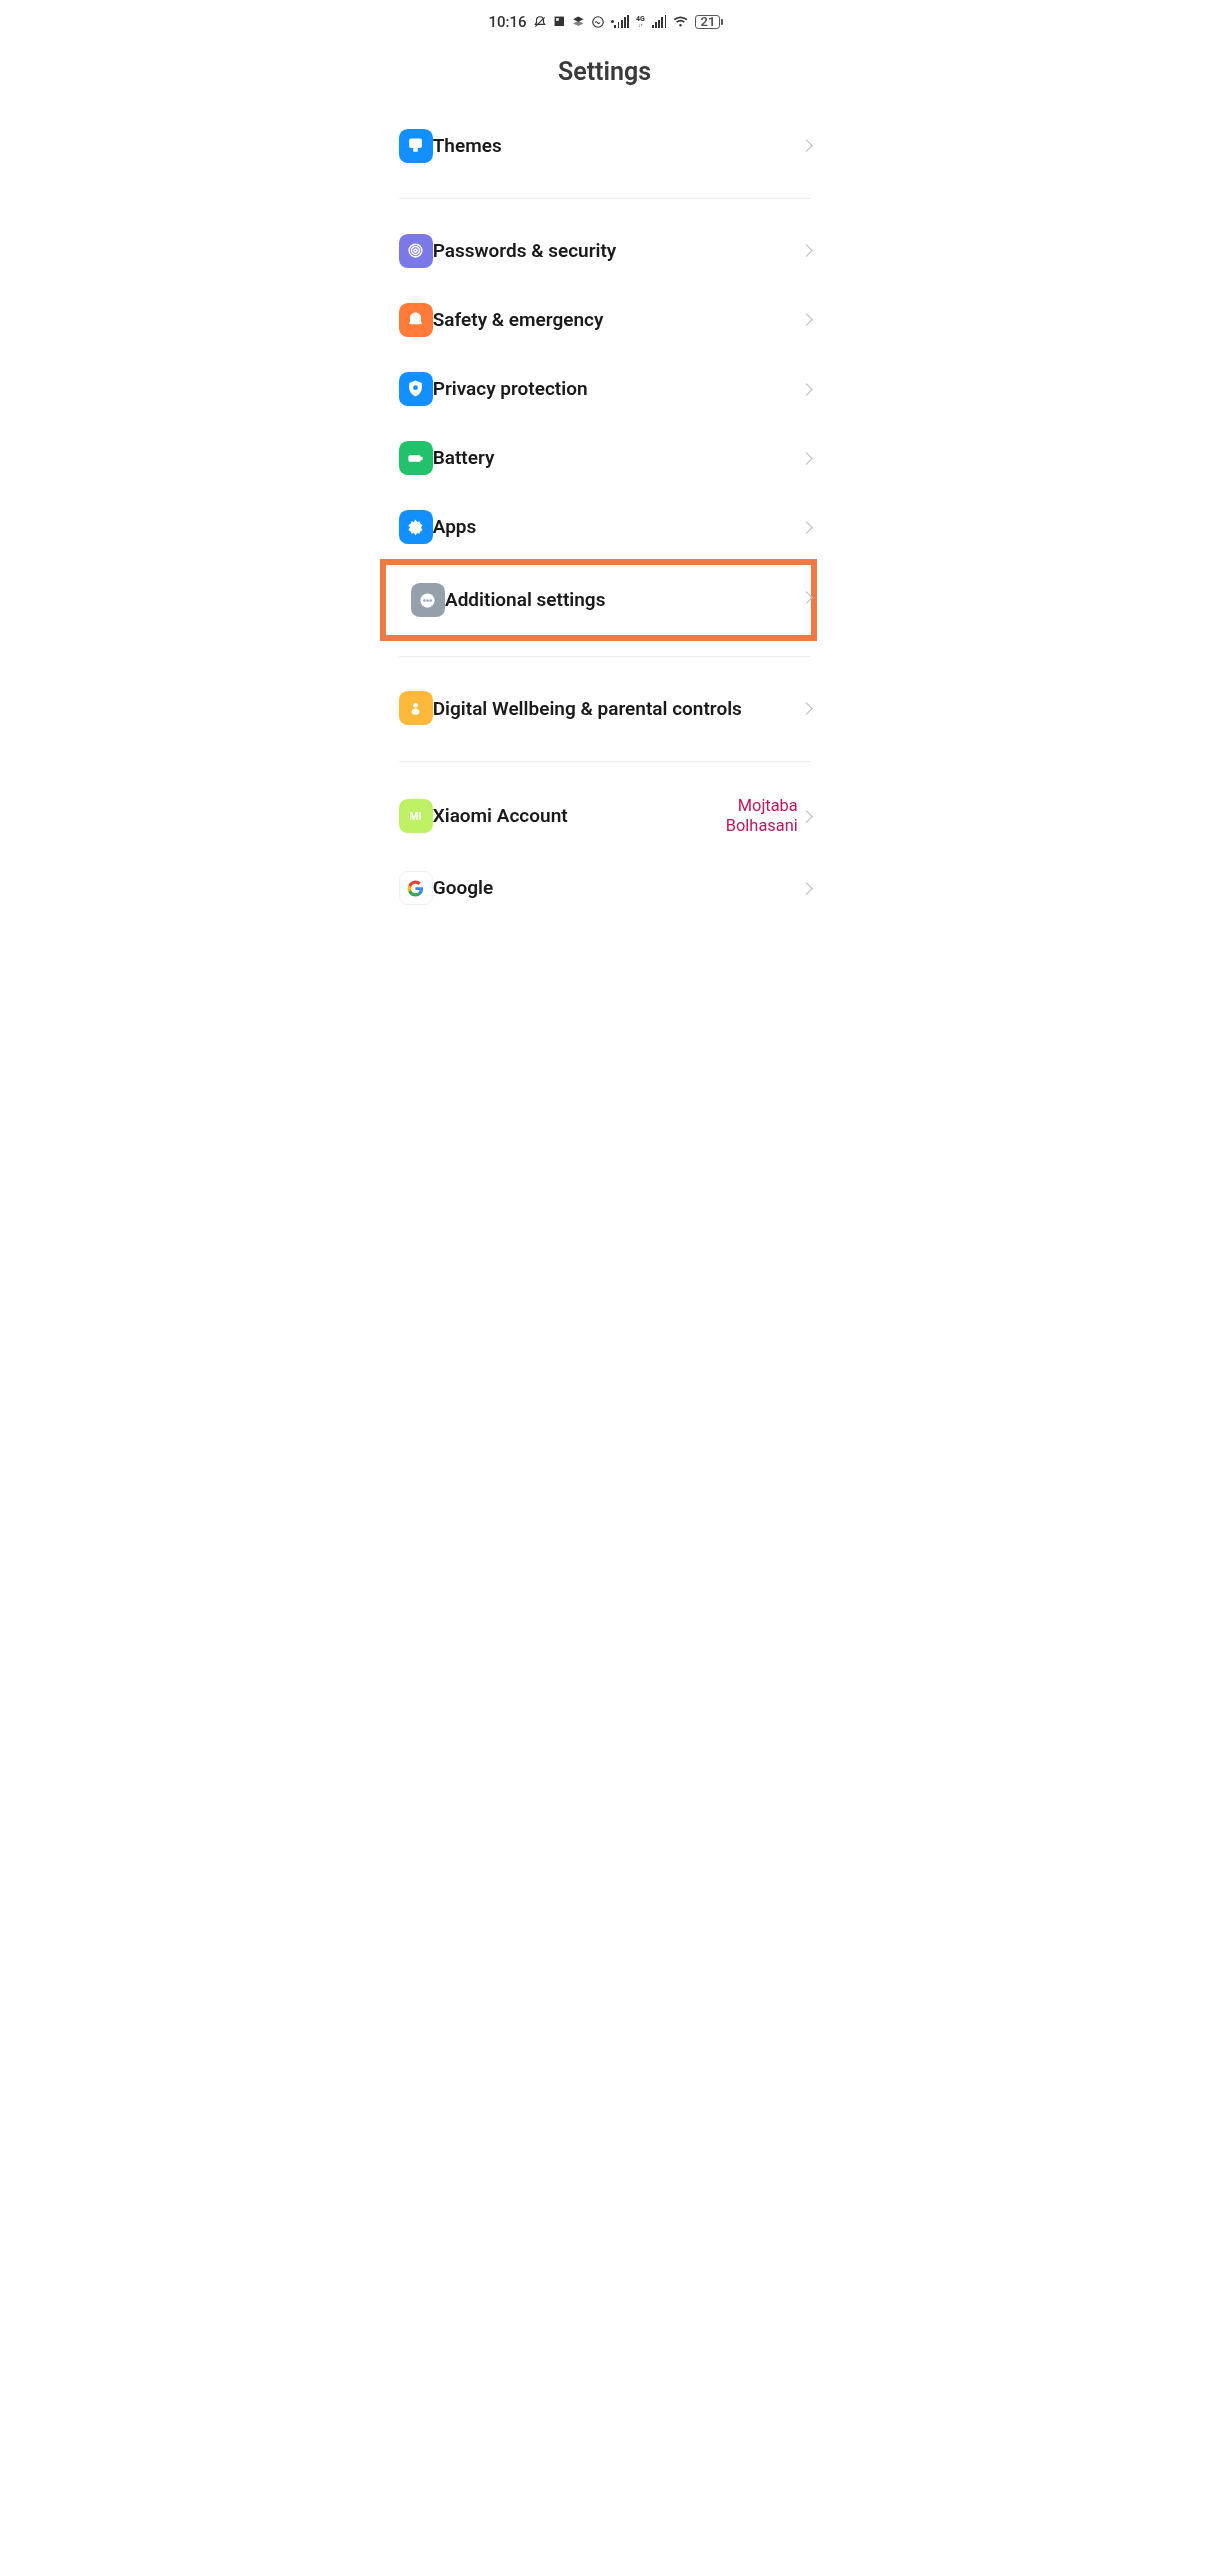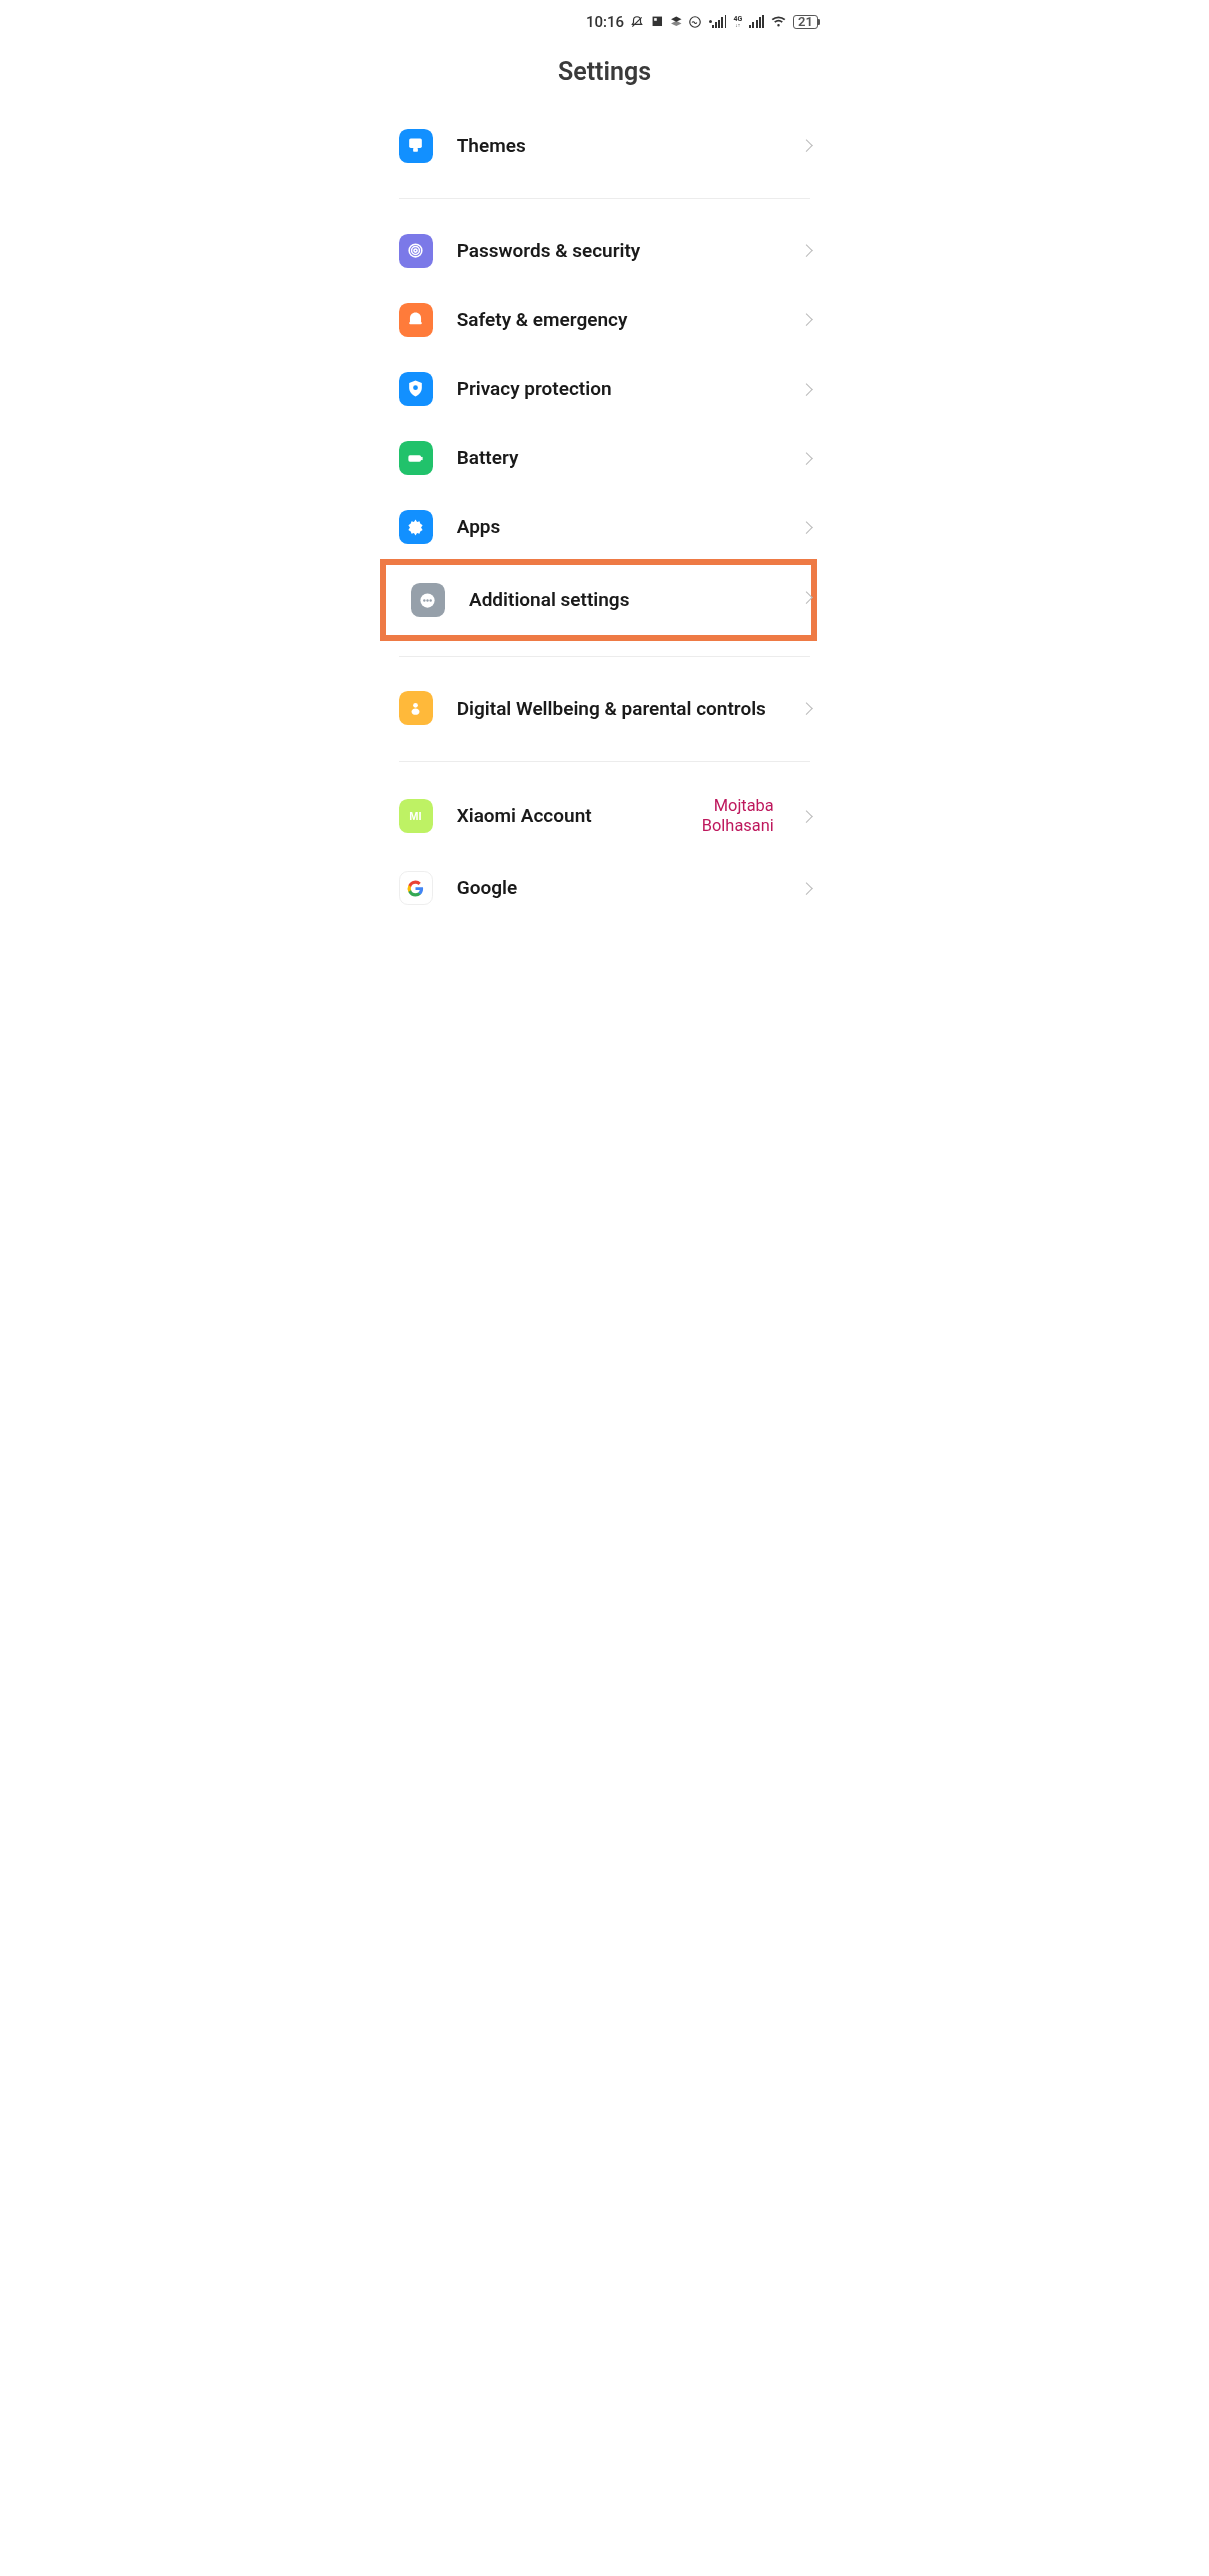--- a/index.html
+++ b/index.html
@@ -5,42 +5,41 @@
   * { box-sizing: border-box; margin: 0; padding: 0; }
   body {
     font-family: -apple-system, BlinkMacSystemFont, "Segoe UI", Roboto, sans-serif;
     background: #ffffff;
     width: 462px;
     margin: 0 auto;
     color: #1a1a1a;
   }
   .status-bar {
     display: flex;
-    justify-content: flex-end;
+    justify-content: center;
     align-items: center;
     padding: 7.6px 17.6px 2.5px 17.6px;
     font-size: 15px;
     font-weight: 500;
     color: #333;
     height: 38px;
   }
   .status-left { display: flex; align-items: center; gap: 6.3px; }
   .status-right { display: flex; align-items: center; gap: 7px; }
   .status-icon { display: inline-flex; align-items: center; }
   .title-row {
     text-align: center;
     padding: 19px 0 25px 0;
   }
   .page-title { font-size: 25px; font-weight: 600; color: #3a3a3a; }
   .list { padding: 0 12.6px; }
   .settings-item {
     display: flex;
     align-items: center;
     padding: 17.6px 12.6px;
-    gap: 24px;
     cursor: pointer;
     position: relative;
   }
   .icon-box {
     width: 34px; height: 34px;
     border-radius: 8.8px;
     display: flex; align-items: center; justify-content: center;
     flex-shrink: 0;
   }
   .item-label {

